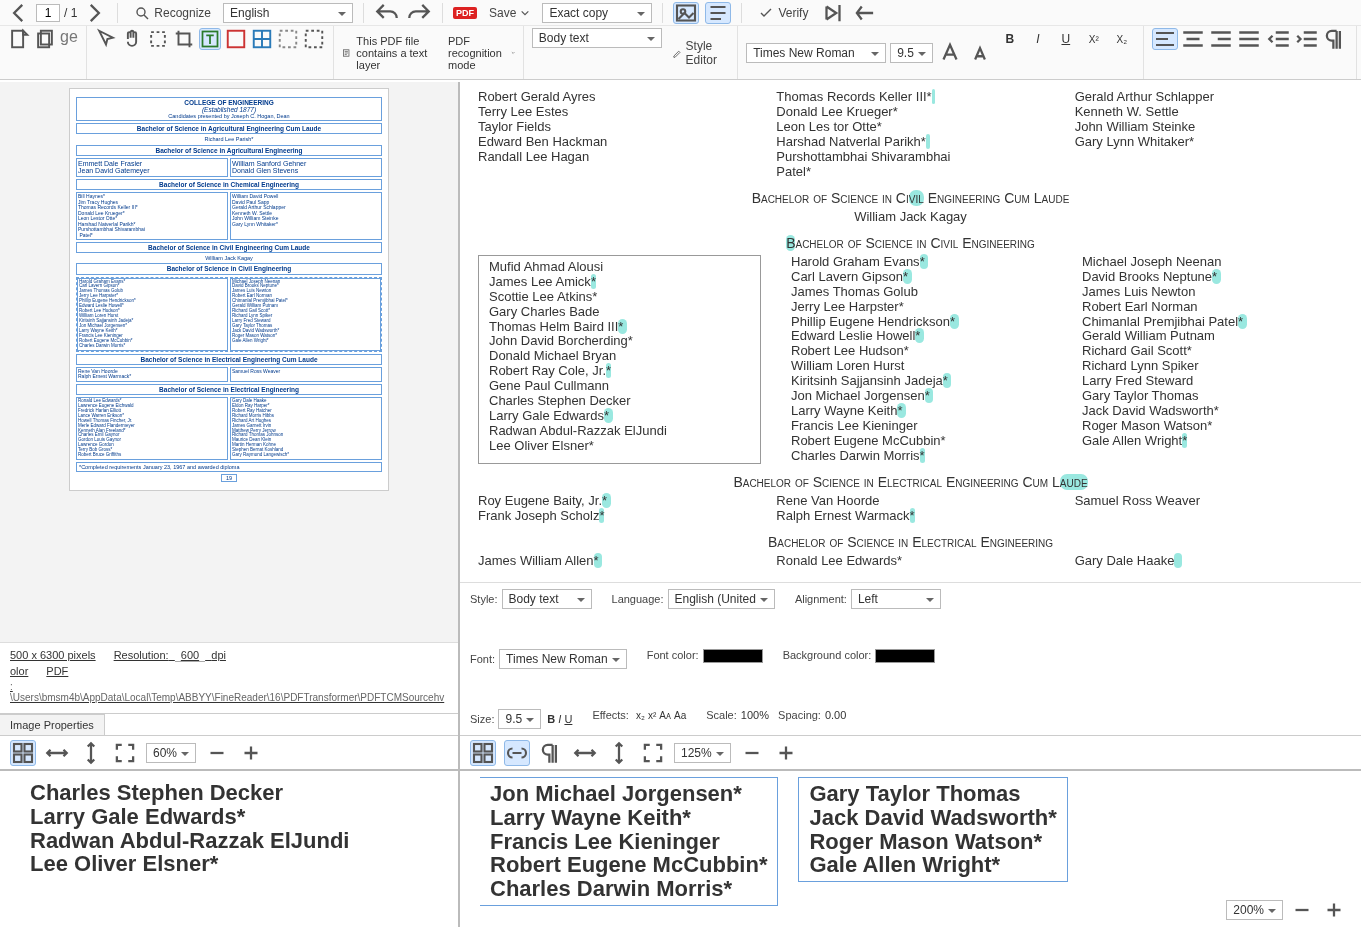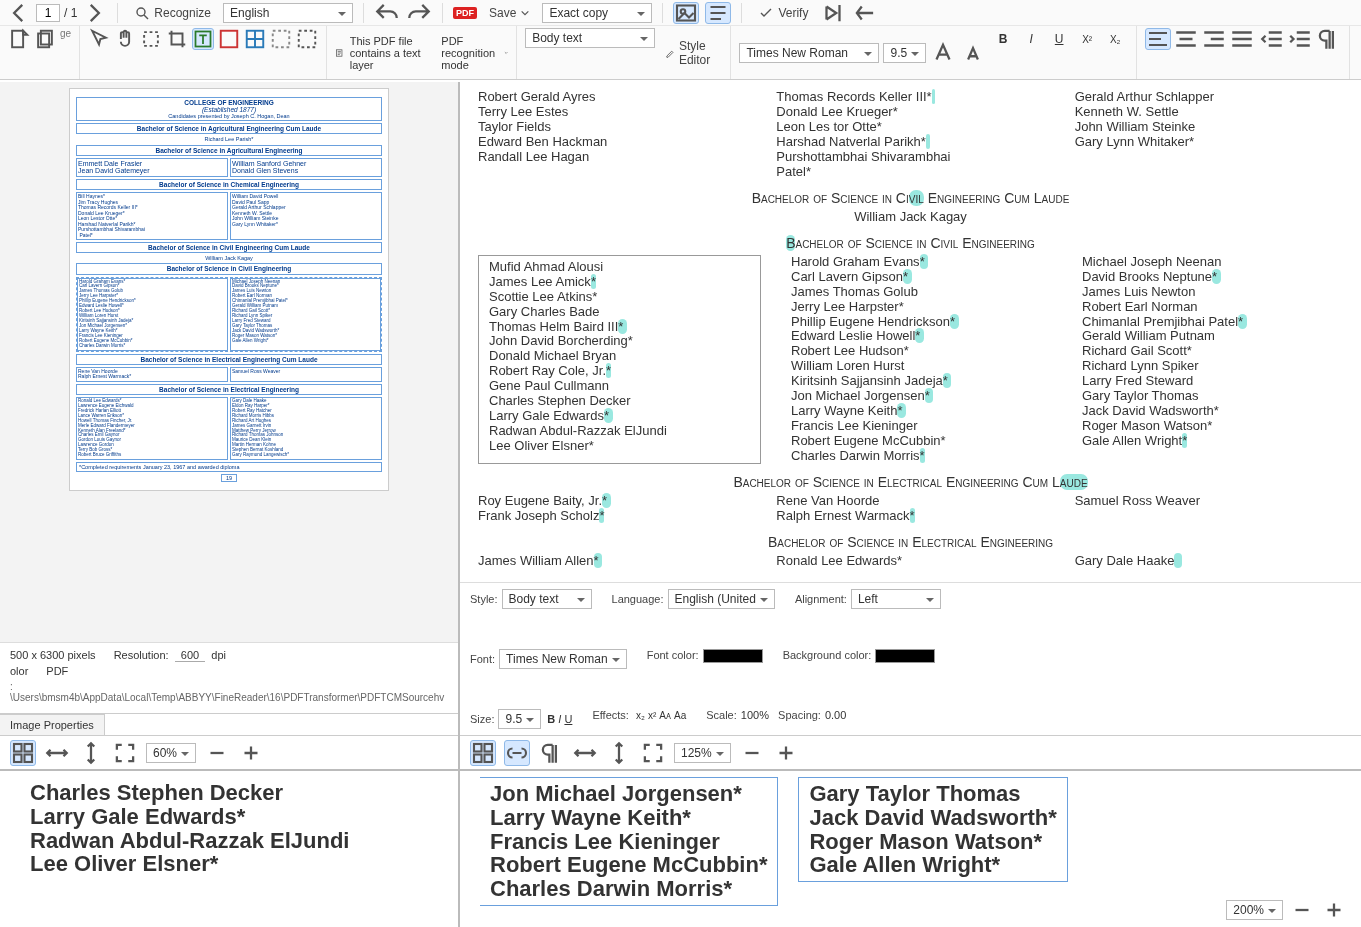--- a/index.html
+++ b/index.html
@@ -32,21 +32,21 @@
 
 .thumb-pane { flex: 1; overflow: hidden; background: #f3f3f3; position: relative; padding: 6px 4px; font-size: 7px; color: #003a8c; }
 .thumb-page { width: 320px; margin: 0 auto; background: #fff; border: 1px solid #ccc; padding: 6px; line-height: 1.1; }
 .thumb-h { text-align: center; font-weight: bold; border: 1px solid #6aa0dd; padding: 1px 2px; margin: 2px 0; font-size: 6.5px; }
 .thumb-block { border: 1px solid #6aa0dd; padding: 1px 2px; margin: 2px 0; font-size: 5.5px; }
 .thumb-row { display: flex; gap: 2px; }
 .thumb-row > div { flex: 1; border: 1px solid #6aa0dd; padding: 1px; }
 .thumb-dash { border: 1px dashed #6aa0dd !important; }
 
 
-.imgprops { font-size: 11px; padding: 6px 10px; background: #fff; border-top: 1px solid #ddd; }
+.imgprops { font-size: 11px; padding: 6px 10px; background: #fff; border-top: 1px solid #ddd; text-decoration: underline; }
 .imgprops .line { display: flex; gap: 18px; margin-bottom: 4px; }
 .tabstrip { border-top: 1px solid #ccc; }
 .tabstrip .tab { display: inline-block; padding: 4px 10px; font-weight: normal; font-size: 11px; border-top: 1px solid #ccc; border-right: 1px solid #ccc; background: #f3f3f3; }
 
 
 .viewbar { height: 34px; display: flex; align-items: center; gap: 8px; padding: 0 10px; border-top: 1px solid #ccc; background: #fff; }
 .viewbar .iconbox { width: 26px; height: 26px; }
 
 
 .text-pane { flex: 1; overflow: hidden; background: #fff; position: relative; padding: 8px 18px; font-family: "Times New Roman", serif; font-size: 13px; line-height: 1.15; }
@@ -159,21 +159,21 @@
             <path d="M11 2l3 3h-3z"></path>
           </svg>
         </div>
       <div class="iconbox">
           <svg viewBox="0 0 16 16">
             <rect x="3" y="4" width="8" height="10"></rect>
             <rect x="5" y="2" width="8" height="10"></rect>
           </svg>
         </div>
     </div>
-    <span style="font-size:10px;color:#777">ge</span>
+    <span style="font-size:16px;color:#777">ge</span>
   </div>
 
   <div class="tool-group">
     <div class="small-icons">
       <div class="iconbox">
           <svg viewBox="0 0 16 16">
             <path d="M3 2l10 5-4 1-1 4z"></path>
           </svg>
         </div>
       <div class="iconbox">

